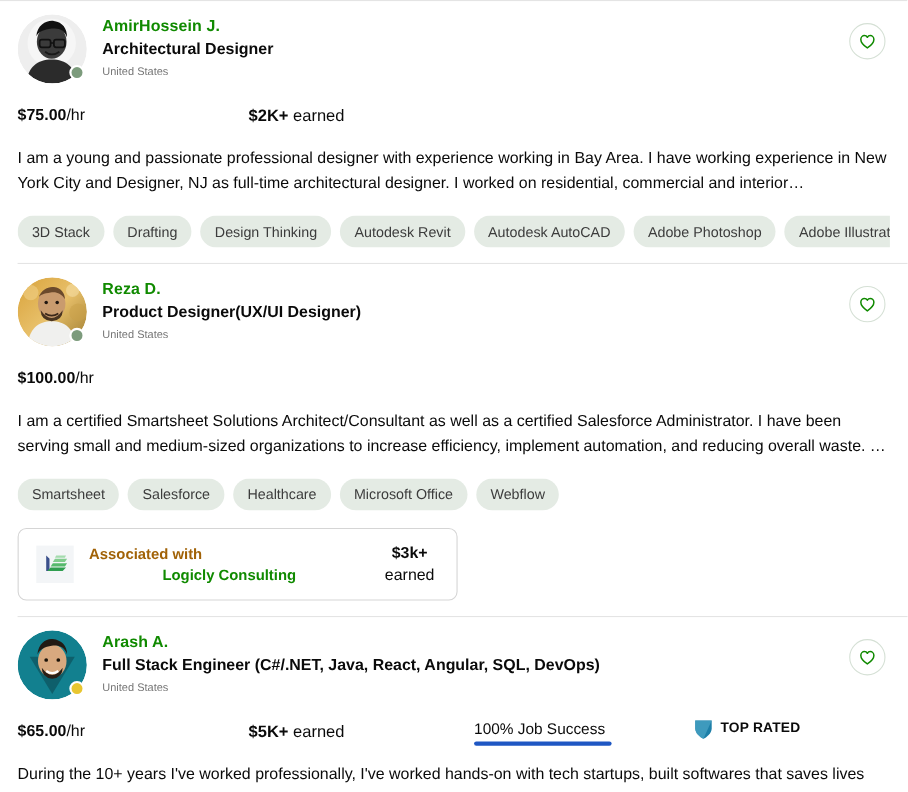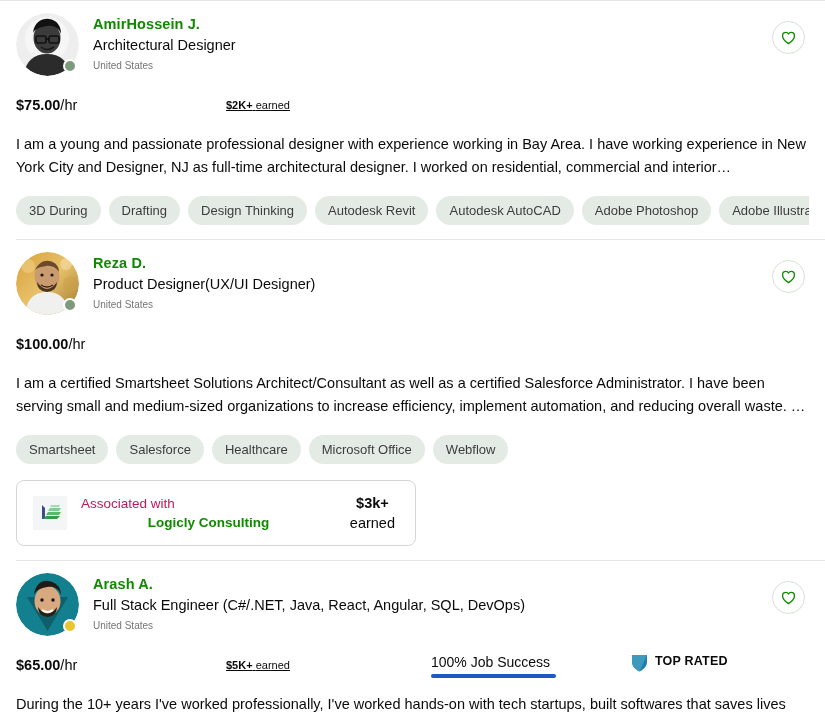--- a/index.html
+++ b/index.html
@@ -72,21 +72,21 @@
   .name {
     color: #108a00;
     font-size: 14.5px;
     font-weight: 700;
     line-height: 19px;
     letter-spacing: .1px;
   }
   .title {
     color: #0a0a0a;
     font-size: 14.5px;
-    font-weight: 400;
+    font-weight: 700;
     line-height: 20px;
     margin-top: 1px;
   }
   .location {
     color: #767676;
     font-size: 10px;
     line-height: 20px;
     margin-top: 1px;
   }
 
@@ -115,25 +115,24 @@
   }
   .stat-rate {
     font-size: 14.5px;
     color: #0a0a0a;
     width: 210px;
     flex: 0 0 210px;
   }
   .stat-rate b { font-weight: 700; }
   .stat-rate span.unit { font-weight: 400; }
   .stat-earned {
-    font-size: 11px;
+    font-size: 15px;
     color: #0a0a0a;
     width: 205px;
     flex: 0 0 205px;
-    text-decoration: underline;
   }
   .stat-earned b { font-weight: 700; }
 
   .jss {
     width: 125px;
     flex: 0 0 125px;
     position: relative;
     padding-bottom: 6px;
   }
   .jss-label {
@@ -210,22 +209,23 @@
     height: 34px;
     flex: 0 0 34px;
     background: #f3f5f7;
     display: flex;
     align-items: center;
     justify-content: center;
   }
   .agency-text { flex: 1 1 auto; }
   .agency-assoc {
     font-size: 13.5px;
-    color: #be185d;
+    color: #a16207;
     line-height: 19px;
+    font-weight: bold;
   }
   .agency-name {
     font-size: 13.5px;
     color: #108a00;
     font-weight: 700;
     line-height: 19px;
     cursor: pointer;
     text-align: center;
   }
   .agency-earn {
@@ -298,21 +298,21 @@
         <b>$75.00</b><span class="unit">/hr</span>
       </div>
       <div class="stat-earned">
         <b>$2K+</b> <span>earned</span>
       </div>
     </div>
 
     <div class="desc">I am a young and passionate professional designer with experience working in Bay Area. I have working experience in New York City and Designer, NJ as full-time architectural designer. I worked on residential, commercial and interior…</div>
 
     <div class="skills">
-      <span class="tag">3D During</span>
+      <span class="tag">3D Stack</span>
       <span class="tag">Drafting</span>
       <span class="tag">Design Thinking</span>
       <span class="tag">Autodesk Revit</span>
       <span class="tag">Autodesk AutoCAD</span>
       <span class="tag">Adobe Photoshop</span>
       <span class="tag">Adobe Illustrator</span>
 
     </div>
 
     <div class="card-sep"></div>

